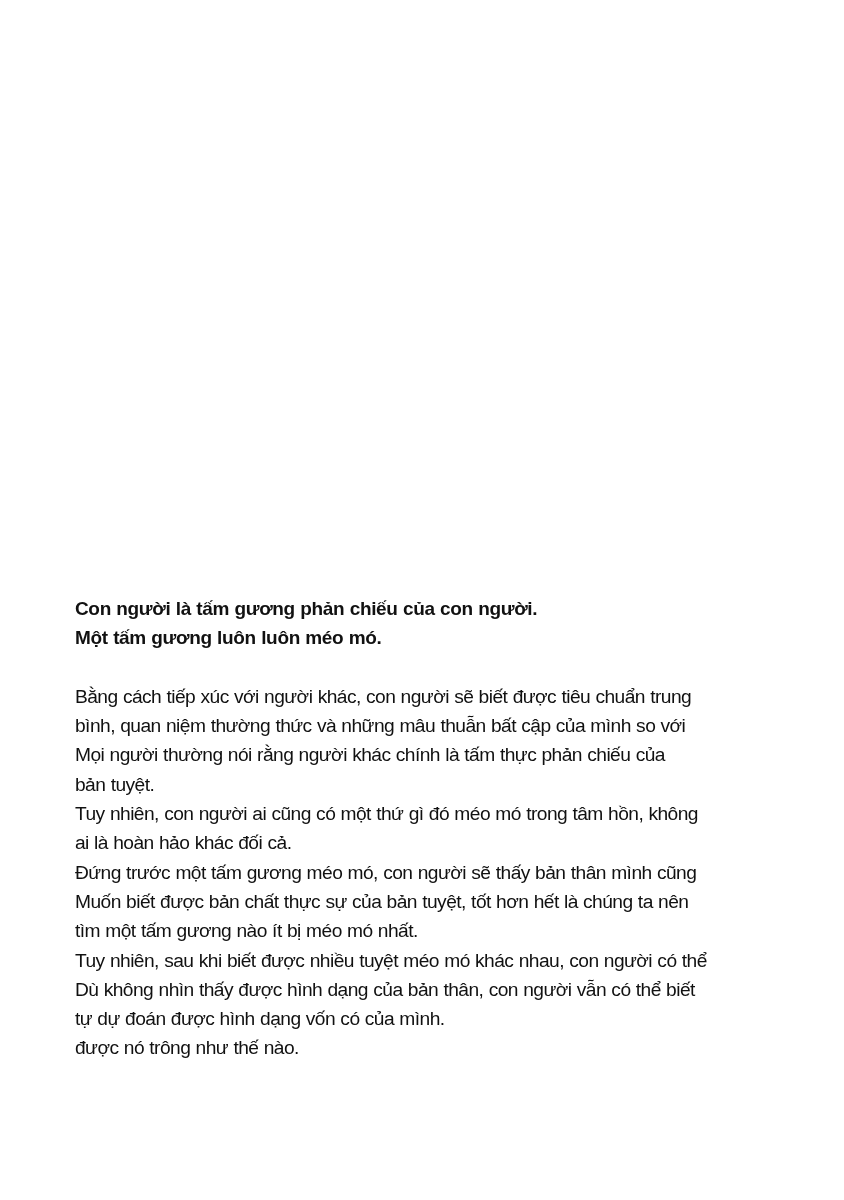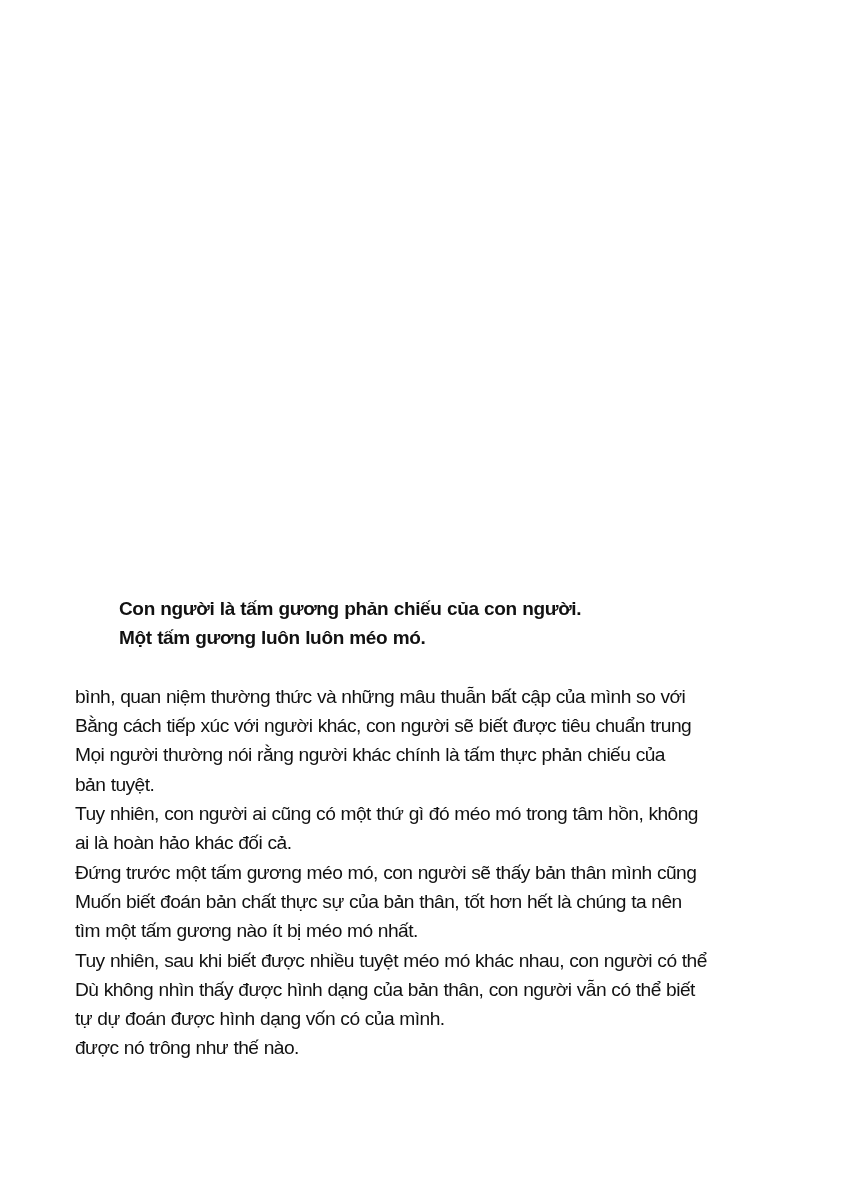--- a/index.html
+++ b/index.html
@@ -34,49 +34,48 @@
       height: 29.3px;
       line-height: 29.3px;
       font-size: 19.2px;
       letter-spacing: -0.55px;
       word-spacing: 0.5px;
     }
     .heading .line {
       font-weight: bold;
       font-size: 19px;
       letter-spacing: -0.35px;
-      margin-left: 44px;
     }
     .spacer {
       display: block;
       height: 29.3px;
     }
   </style>
 </head>
 <body>
 
 <div class="page">
   <div class="text-block">
 
     <div class="heading">
       <span class="line">Con người là tấm gương phản chiếu của con người.</span>
       <span class="line">Một tấm gương luôn luôn méo mó.</span>
     </div>
 
     <span class="spacer"></span>
 
     <div class="body">
+      <span class="line">Bằng cách tiếp xúc với người khác, con người sẽ biết được tiêu chuẩn trung</span>
       <span class="line">bình, quan niệm thường thức và những mâu thuẫn bất cập của mình so với</span>
-      <span class="line">Bằng cách tiếp xúc với người khác, con người sẽ biết được tiêu chuẩn trung</span>
       <span class="line">Mọi người thường nói rằng người khác chính là tấm thực phản chiếu của</span>
       <span class="line">bản tuyệt.</span>
       <span class="line">Tuy nhiên, con người ai cũng có một thứ gì đó méo mó trong tâm hồn, không</span>
       <span class="line">ai là hoàn hảo khác đối cả.</span>
       <span class="line">Đứng trước một tấm gương méo mó, con người sẽ thấy bản thân mình cũng</span>
-      <span class="line">Muốn biết đoán bản chất thực sự của bản thân, tốt hơn hết là chúng ta nên</span>
+      <span class="line">Muốn biết được bản chất thực sự của bản tuyệt, tốt hơn hết là chúng ta nên</span>
       <span class="line">tìm một tấm gương nào ít bị méo mó nhất.</span>
       <span class="line">Tuy nhiên, sau khi biết được nhiều tuyệt méo mó khác nhau, con người có thể</span>
       <span class="line">Dù không nhìn thấy được hình dạng của bản thân, con người vẫn có thể biết</span>
       <span class="line">tự dự đoán được hình dạng vốn có của mình.</span>
       <span class="line">được nó trông như thế nào.</span>
     </div>
 
   </div>
 </div>
 

